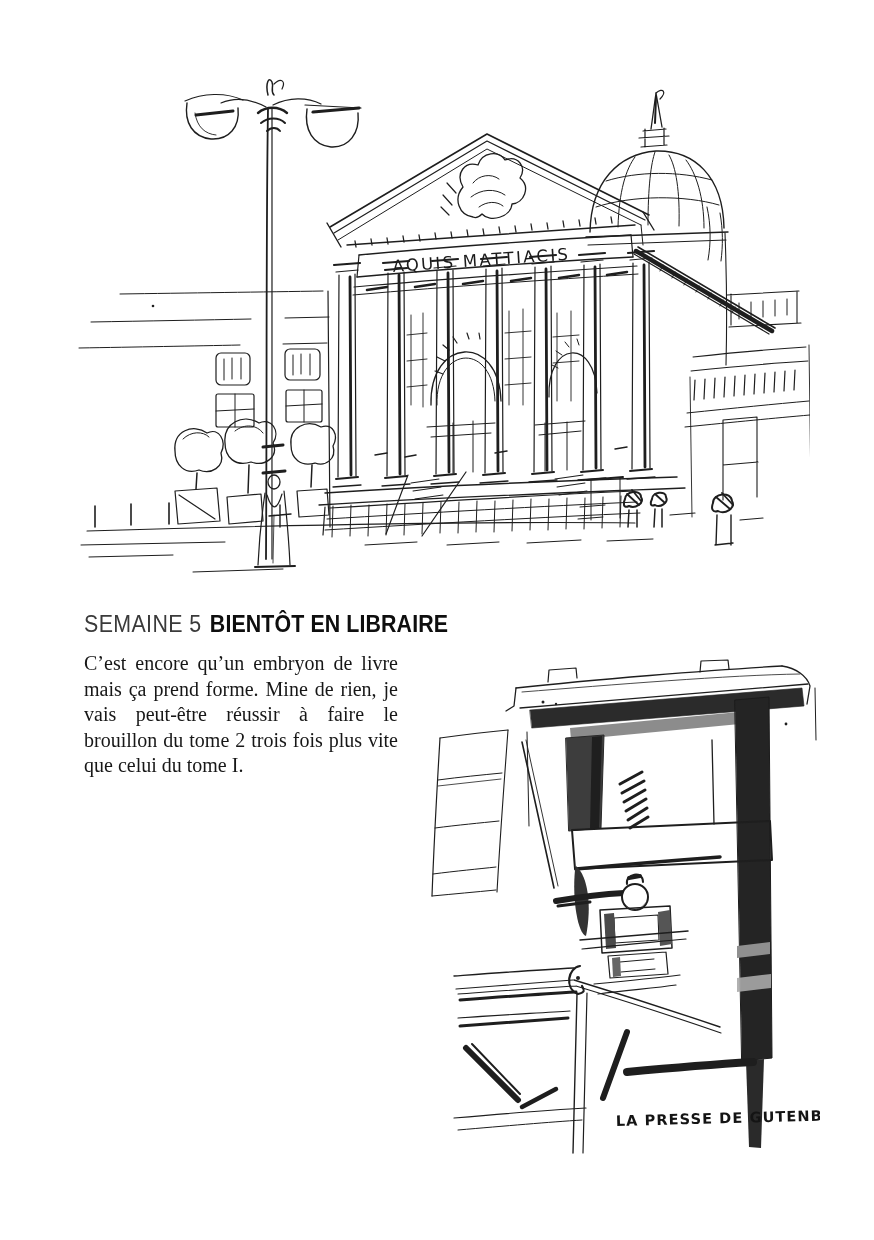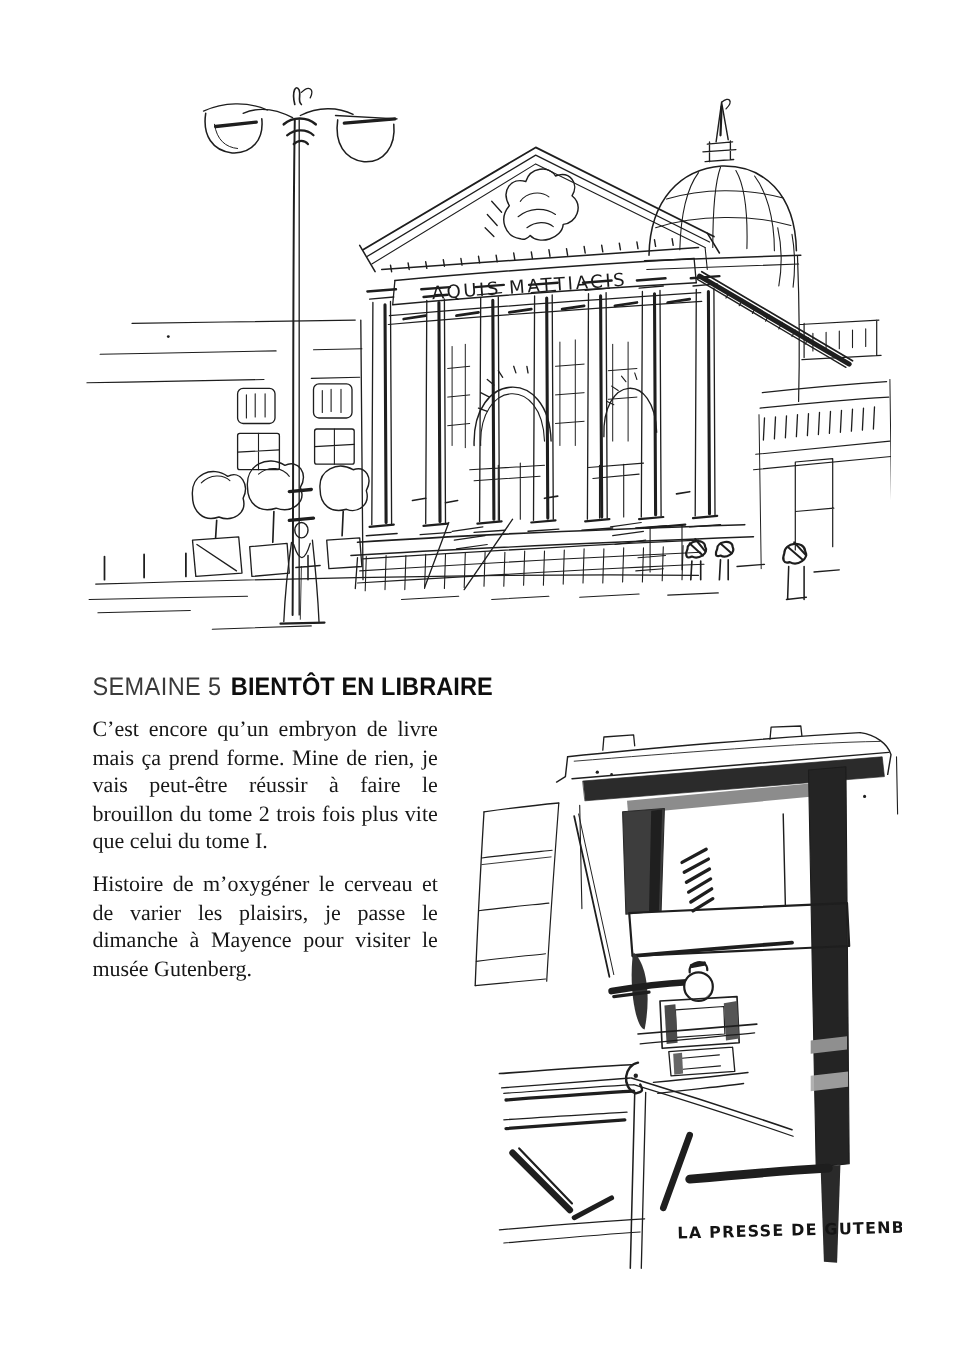--- a/index.html
+++ b/index.html
@@ -211,21 +211,20 @@
       <path d="M290,470 L342,467 M372,470 L424,467 M452,468 L506,465 M532,466 L578,464" stroke-width="1"></path>
     </g>
   </svg>
 
   <h2 class="heading">
     <span class="week">SEMAINE 5</span><span class="title">BIENTÔT EN LIBRAIRE</span>
   </h2>
 
   <div class="copy">
     <p>C’est encore qu’un embryon de livre mais ça prend forme. Mine de rien, je vais peut-être réussir à faire le brouillon du tome 2 trois fois plus vite que celui du tome I.</p>
-    <p>Histoire de m’oxygéner le cerveau et de varier les plaisirs, je passe le dimanche à Mayence pour visiter le musée Gutenberg.</p>
   </div>
 
   <svg class="sk" style="left:430px;top:648px;" width="390" height="520" viewBox="0 0 390 520">
 
     <g stroke-width="1.3">
       <path d="M86,40 C160,32 280,22 352,18"></path>
       <path d="M352,18 C366,20 377,28 380,38 L377,56"></path>
       <path d="M86,40 L84,58 L76,63"></path>
       <path d="M90,60 C200,51 320,40 378,36"></path>
       <path d="M118,34 L119,22 L146,20 L147,30" stroke-width="1.2"></path>

